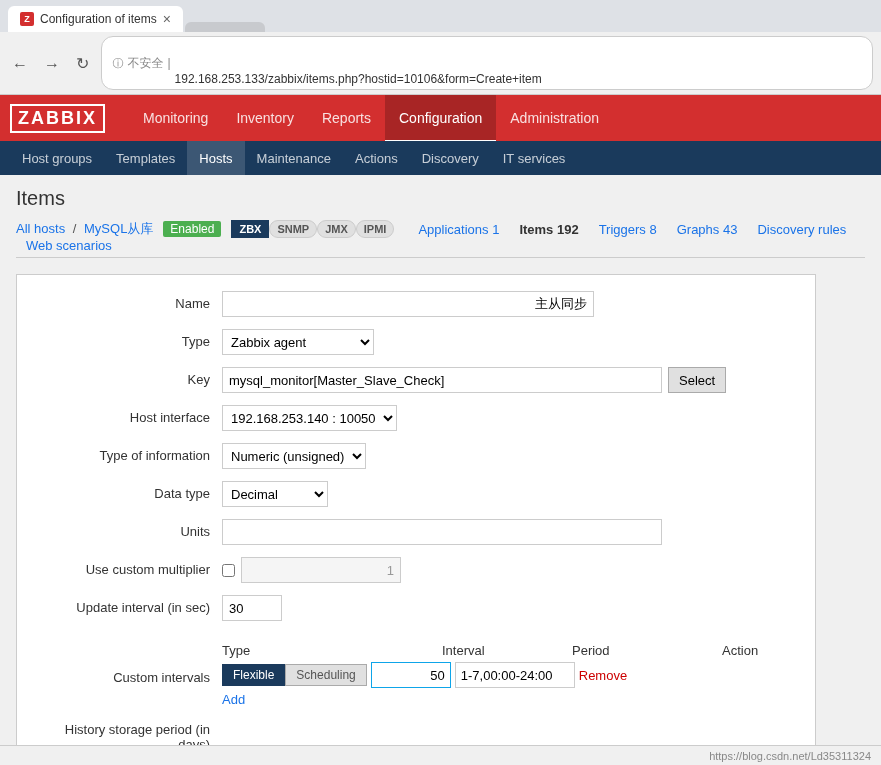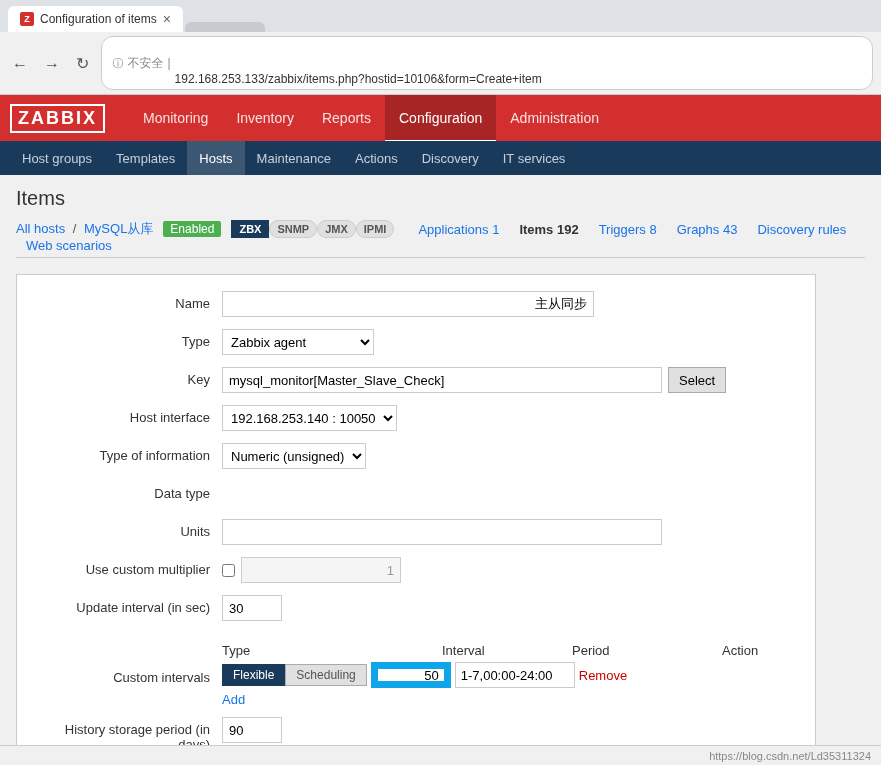--- a/index.html
+++ b/index.html
@@ -57,21 +57,21 @@
     .form-input { border: 1px solid #ccc; padding: 4px 6px; font-size: 13px; height: 26px; }
     .form-input-full { width: 372px; text-align: right; }
     .form-input-med { width: 60px; }
     .form-select { border: 1px solid #ccc; padding: 3px 4px; font-size: 13px; height: 26px; background: white; cursor: pointer; }
     .btn-select { background: #e0e0e0; border: 1px solid #aaa; padding: 3px 10px; font-size: 13px; cursor: pointer; height: 26px; }
     .multiplier-input { width: 160px; background: #f5f5f5; border: 1px solid #ccc; padding: 4px 6px; font-size: 13px; height: 26px; color: #999; text-align: right; }
     .interval-type-btns { display: flex; gap: 0; }
     .int-btn { padding: 3px 10px; font-size: 12px; border: 1px solid #aaa; cursor: pointer; }
     .int-btn.active { background: #1a3a5c; color: white; border-color: #1a3a5c; }
     .int-btn.inactive { background: #e0e0e0; color: #555; }
-    .int-input { border: 7px solid #0ea5e9; padding: 3px 5px; font-size: 13px; height: 26px; width: 80px; text-align: right; }
+    .int-input { border: 1px solid #0ea5e9; padding: 3px 5px; font-size: 13px; height: 26px; width: 80px; text-align: right; }
     .int-period-input { border: 1px solid #ccc; padding: 3px 5px; font-size: 13px; height: 26px; width: 120px; }
     .link-btn { color: #1a73e8; text-decoration: none; font-size: 13px; cursor: pointer; background: none; border: none; }
     .remove-btn { color: #c00; text-decoration: none; font-size: 13px; cursor: pointer; background: none; border: none; }
 
     
     .status-bar { position: fixed; bottom: 0; left: 0; right: 0; height: 20px; background: #f0f0f0; border-top: 1px solid #ccc; display: flex; align-items: center; justify-content: flex-end; padding: 0 10px; font-size: 11px; color: #888; }
 
     .logo-box { background: #d32f2f; border: 2px solid white; padding: 2px 6px; margin-right: 4px; }
     .logo-inner { color: white; font-weight: 900; font-size: 18px; letter-spacing: 2px; }
   </style>
@@ -195,20 +195,28 @@
           <option>Numeric (float)</option>
           <option>Character</option>
           <option>Log</option>
           <option>Text</option>
         </select>
       </div>
     </div>
 
     <div class="form-row">
       <label class="form-label">Data type</label>
+      <div class="form-control-wrap">
+        <select class="form-select">
+          <option>Decimal</option>
+          <option>Octal</option>
+          <option>Hexadecimal</option>
+          <option>Boolean</option>
+        </select>
+      </div>
     </div>
 
     <div class="form-row">
       <label class="form-label">Units</label>
       <div class="form-control-wrap">
         <input type="text" class="form-input" style="width: 440px;" value="">
       </div>
     </div>
 
     <div class="form-row">
@@ -246,23 +254,20 @@
           <input type="text" class="int-period-input" value="1-7,00:00-24:00" style="">
           <button class="remove-btn" style="color:#c00;background:none;border:none;cursor:pointer;font-size:13px;">Remove</button>
         </div>
 
         <a href="#" class="link-btn">Add</a>
       </div>
     </div>
 
     <div class="form-row">
       <label class="form-label">History storage period (in days)</label>
-      <div class="form-control-wrap">
-        <input type="text" class="form-input form-input-med" value="90" style="">
-      </div>
     </div>
 
     <div class="form-row">
       <label class="form-label">Trend storage period (in days)</label>
       <div class="form-control-wrap">
         <input type="text" class="form-input form-input-med" value="365" style="">
       </div>
     </div>
 
   </div>

